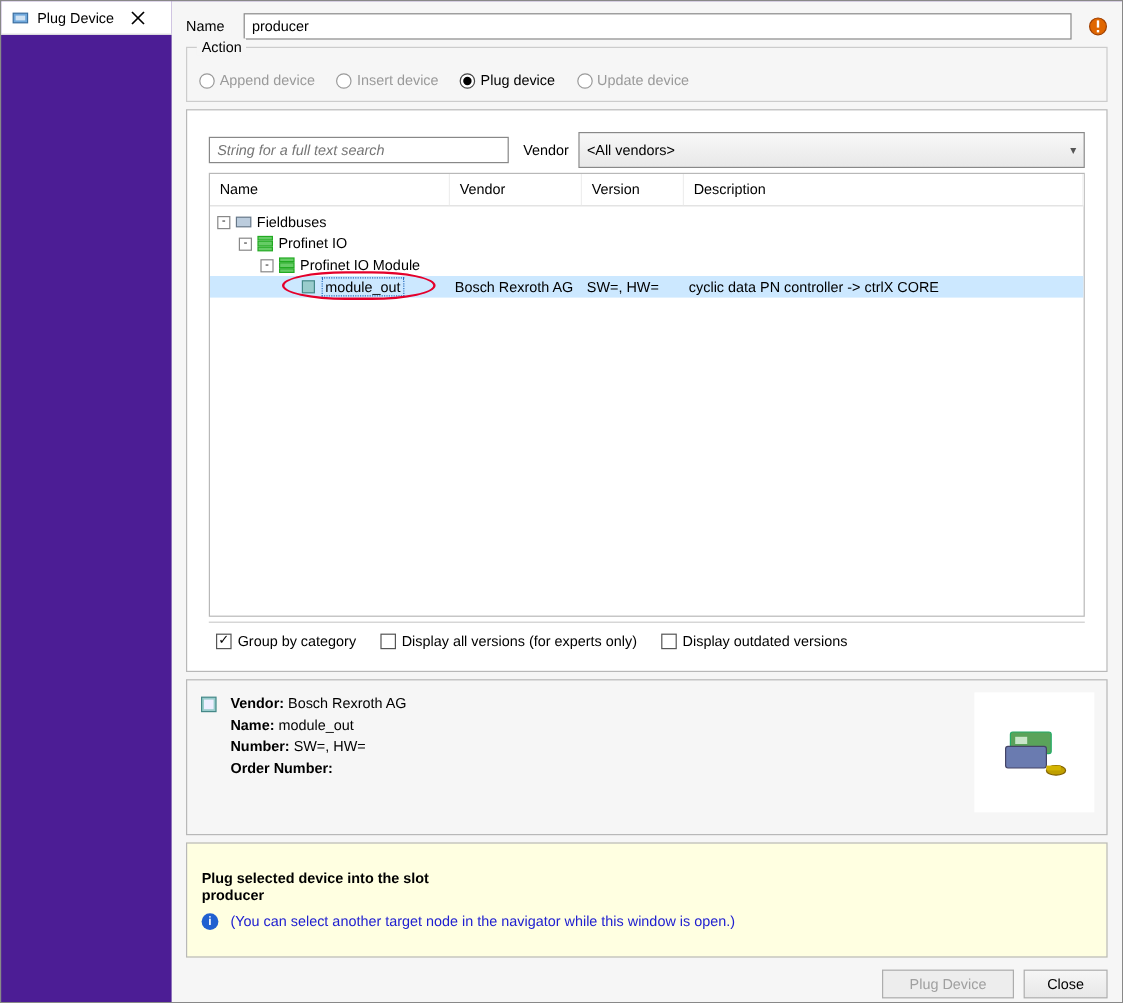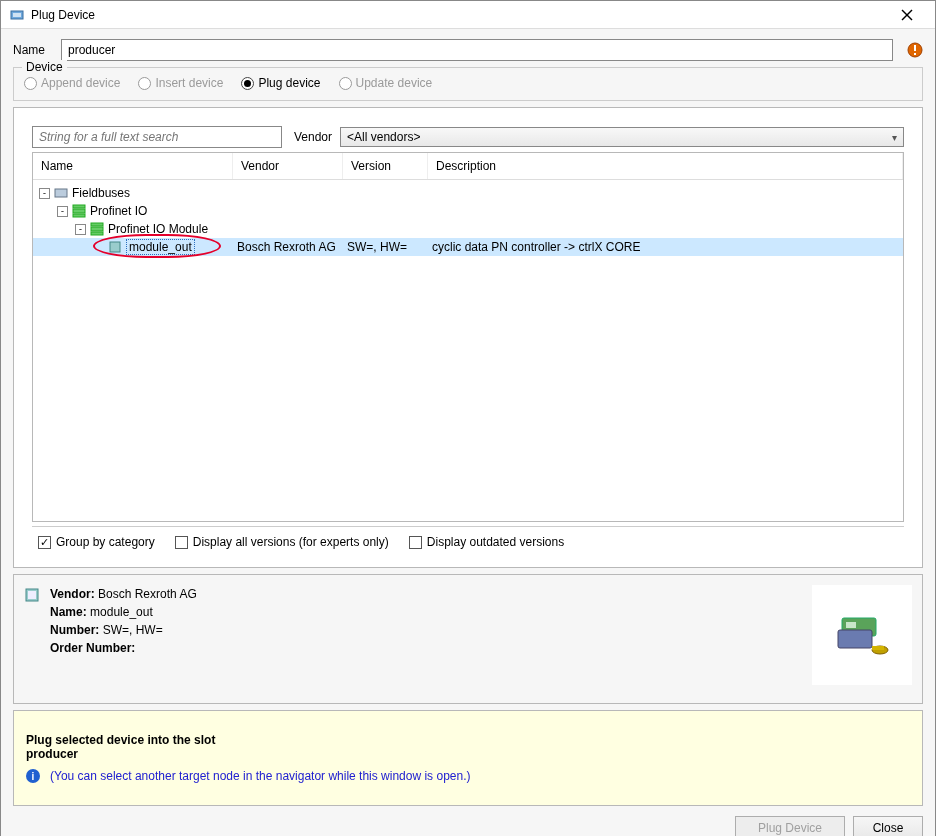--- a/index.html
+++ b/index.html
@@ -6,22 +6,22 @@
   html, body {
     margin: 0; padding: 0;
     font-family: "Segoe UI", Tahoma, sans-serif;
     font-size: 12px;
     background: #fff;
     color: #000;
   }
   .window {
     width: 936px; height: 836px;
     border: 1px solid #888;
-    background: #f0abfc;
-    display: flex; flex-direction: column;
+    background: #4c1d95;
+    display: flex; flex-direction: row;
     position: relative;
   }
   .titlebar {
     height: 28px;
     display: flex; align-items: center;
     padding: 0 8px;
     border-bottom: 1px solid #ddd;
     background: #fff;
   }
   .titlebar .icon {
@@ -60,21 +60,21 @@
     padding: 8px 10px 10px 10px;
     position: relative;
     background: #f6f6f6;
   }
   .fieldset .legend {
     position:absolute; top:-8px; left:8px;
     background:#f6f6f6; padding:0 4px;
     font-size:12px;
   }
 
-  .radio-row { display:flex; gap:18px; align-items:center; }
+  .radio-row { display:flex; gap:18px; align-items:center;margin-top:12px; }
   .radio-opt { display:flex; align-items:center; gap:4px; color:#9a9a9a; }
   .radio-opt.enabled { color:#000; }
   .radio-dot {
     width:13px; height:13px; border-radius:50%;
     border:1px solid #9a9a9a; background:#fff;
     display:inline-flex; align-items:center; justify-content:center;
   }
   .radio-opt.enabled .radio-dot { border-color:#444; }
   .radio-dot .inner { width:7px; height:7px; border-radius:50%; background:#000; }
 
@@ -84,21 +84,21 @@
     display:flex; flex-direction:column;
   }
   .search-row { display:flex; align-items:center; gap:8px; margin-bottom:4px; }
   .search-row input.search {
     width:250px; height:22px; padding:2px 6px;
     border:1px solid #888; font-style:italic; color:#555;
     font-family:inherit; font-size:12px;
   }
   .vendor-label { margin-left:4px; }
   .vendor-select {
-    flex:1; height:20px;
+    flex:1; height:30px;
     border:1px solid #888; background:linear-gradient(#f8f8f8,#e8e8e8);
     display:flex; align-items:center; padding:0 6px;
     justify-content:space-between;
   }
   .vendor-select .chev { font-size:10px; color:#555; }
 
   .grid {
     flex:1; border:1px solid #b8b8b8; background:#fff;
     display:flex; flex-direction:column;
     min-height: 370px;
@@ -214,21 +214,21 @@
       <span class="warn-icon">
         <svg width="16" height="16" viewBox="0 0 16 16">
             <circle cx="8" cy="8" r="7" fill="#e06600" stroke="#a04000"></circle>
             <rect x="7" y="3" width="2" height="6" fill="#fff"></rect>
             <rect x="7" y="11" width="2" height="2" fill="#fff"></rect>
           </svg>
       </span>
     </div>
 
     <div class="fieldset">
-      <div class="legend">Device</div>
+      <div class="legend">Action</div>
       <div class="radio-row" id="radio-row">
           <div class="radio-opt disabled">
             <span class="radio-dot"></span>
             <span>Append device</span>
           </div>
           <div class="radio-opt disabled">
             <span class="radio-dot"></span>
             <span>Insert device</span>
           </div>
           <div class="radio-opt enabled">

